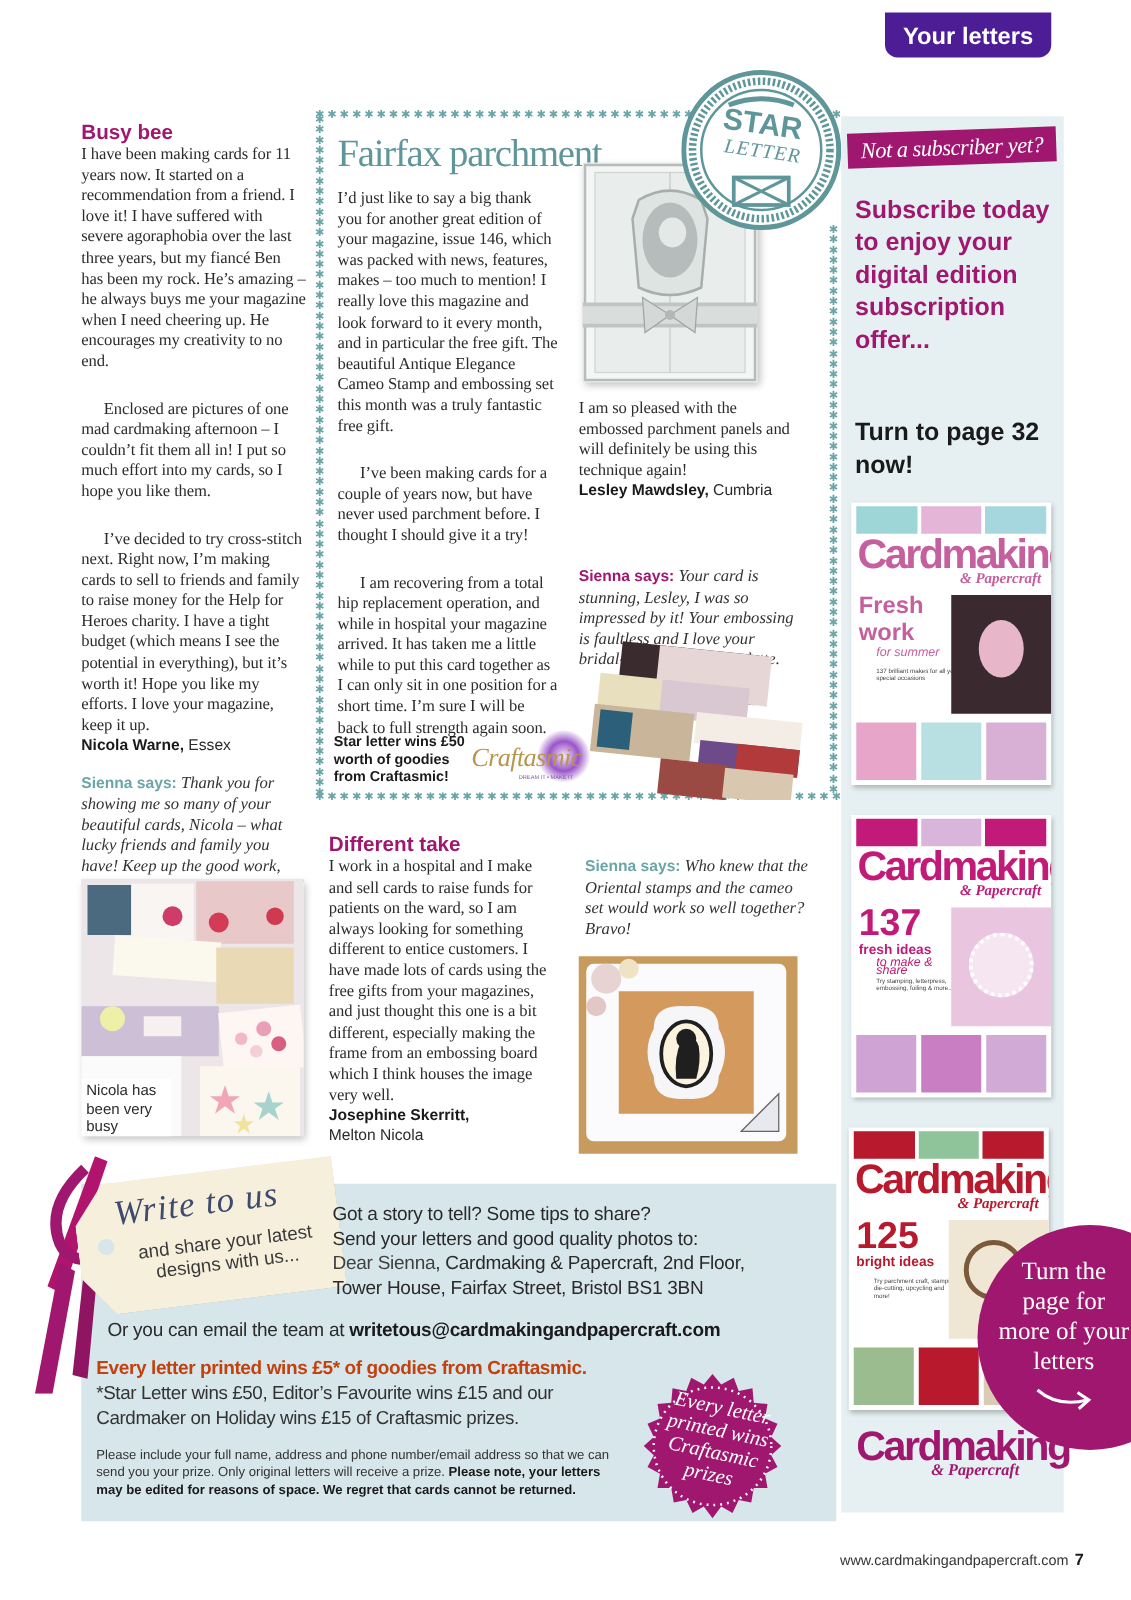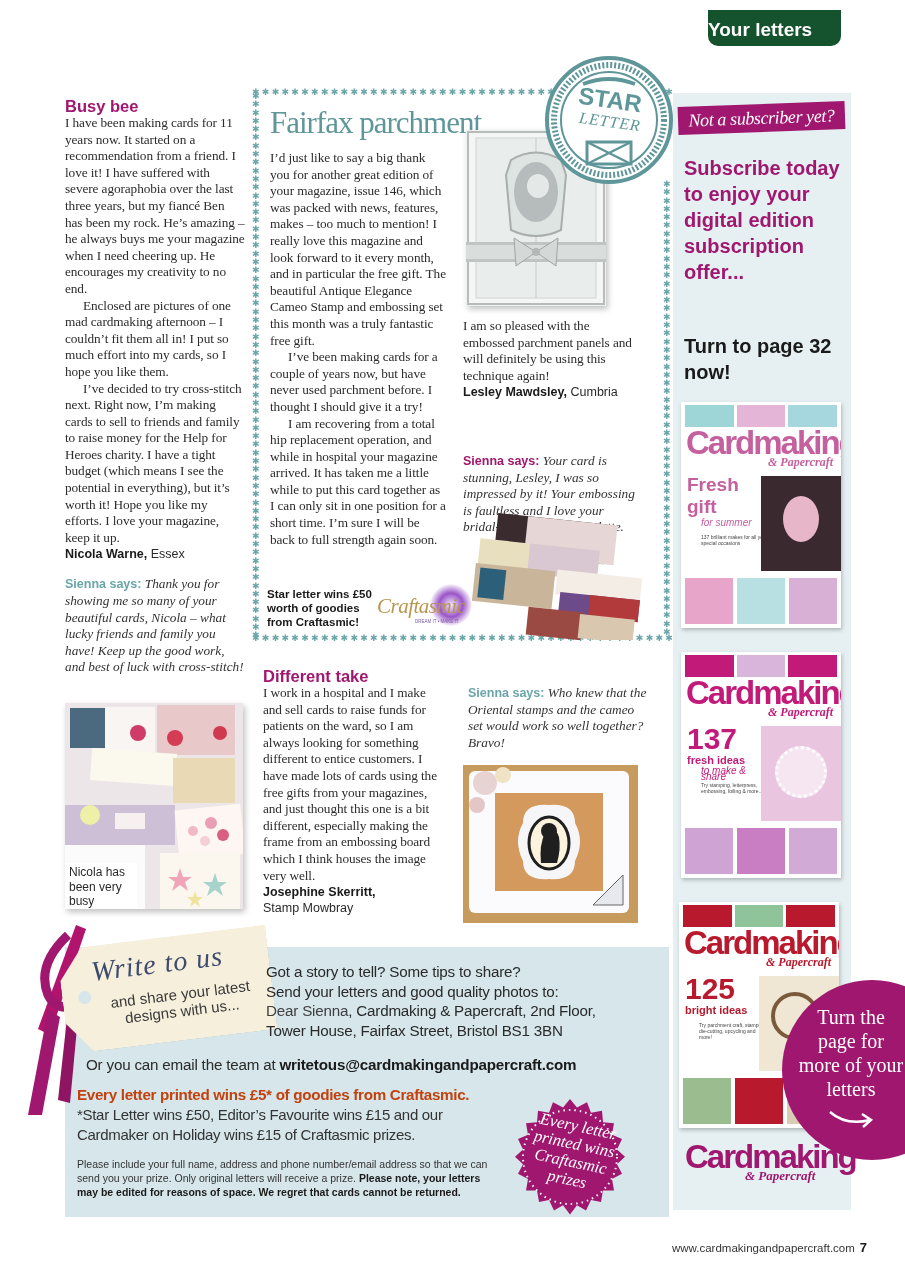--- a/index.html
+++ b/index.html
@@ -6,28 +6,28 @@
   html, body { width: 905px; height: 1280px; background: #ffffff; overflow: hidden; }
   body { position: relative; font-family: "Liberation Serif", serif; color: #2a2a2a; }
 
   .abs { position: absolute; }
   .sans { font-family: "Liberation Sans", sans-serif; }
   .serif { font-family: "Liberation Serif", serif; }
 
   
   #section-tab {
     left: 708px; top: 10px; width: 133px; height: 36px;
-    background: #14532d; border-radius: 0 0 10px 10px;
-    color: #fff; font-weight: bold; font-size: 19px; line-height: 40px;
+    background: #4c1d95; border-radius: 0 0 10px 10px;
+    color: #fff; font-weight: bold; font-size: 19px; text-align: center; line-height: 40px;
   }
 
   
   .body-text { font-size: 13.3px; line-height: 16.6px; color: #2c2c2c; letter-spacing: -0.1px; }
   .body-text p { text-indent: 0; }
-  .body-text p.ind { text-indent: 18px; }
+  .body-text p.ind { text-indent: 18px; margin-top: 21px; }
   .headline-sans { font-family: "Liberation Sans", sans-serif; font-weight: bold; color: #a0176f; font-size: 16.5px; line-height: 18px; }
   .sig { font-family: "Liberation Sans", sans-serif; font-size: 12.5px; line-height: 16px; }
   .sig b { font-weight: bold; color: #1a1a1a; }
   .says { font-style: italic; font-size: 13.3px; line-height: 16.6px; color: #333; }
   .says .lbl { font-family: "Liberation Sans", sans-serif; font-style: normal; font-weight: bold; font-size: 12.5px; }
   .lbl-teal { color: #6aa5a8; }
   .lbl-pink { color: #a0176f; }
   .dot-row { position: absolute; font-family: "DejaVu Sans", sans-serif; color: #6aa5a8; font-size: 9px; letter-spacing: 2.3px; white-space: nowrap; overflow: hidden; line-height: 9px; }
   .dot-col { position: absolute; font-family: "DejaVu Sans", sans-serif; color: #6aa5a8; font-size: 9px; line-height: 8.3px; width: 9px; overflow: hidden; word-break: break-all; }
 
@@ -228,21 +228,21 @@
   </svg>
 </div>
 
 <div class="abs" style="left:263px; top:667px; width:180px;">
   <div class="headline-sans">Different take</div>
   <div class="body-text">
     <p>I work in a hospital and I make and sell cards to raise funds for patients on the ward, so I am always looking for something different to entice customers. I have made lots of cards using the free gifts from your magazines, and just thought this one is a bit different, especially making the frame from an embossing board which I think houses the image very well.</p>
   </div>
   <div class="sig">
     <b>Josephine Skerritt,</b><br>
-    <span>Stamp Mowbray</span>
+    <span>Melton Nicola</span>
   </div>
 </div>
 
 <div class="abs says" style="left:468px; top:685px; width:180px;">
   <span class="lbl lbl-teal">Sienna says:</span>
   <span>Who knew that the Oriental stamps and the cameo set would work so well together? Bravo!</span>
 </div>
 
 <div class="abs" style="left:463px; top:765px; width:175px; height:158px; background:#c79a5e;">
   <svg width="175" height="158">
@@ -267,21 +267,21 @@
 <div class="abs cover" style="left:681px; top:402px; width:160px; height:226px;">
   <div class="cv-top">
     <span style="background:#9ed6d8;"></span>
       <span style="background:#e4b5d6;"></span>
       <span style="background:#a7d7de;"></span>
   </div>
   <div class="cv-logo" style="color:#c5609e;">Cardmaking</div>
   <div class="cv-sub serif" style="color:#c5609e;">&amp; Papercraft</div>
   <div class="cv-big" style="color:#c5609e; font-size:19px;">
     <div>Fresh</div>
-    <div>gift</div>
+    <div>work</div>
   </div>
   <div class="cv-small serif" style="top:118px; font-size:10px; color:#c5609e; font-style:italic;">for summer</div>
   <div class="cv-small" style="top:132px;">137 brilliant makes for all your special occasions</div>
   <div class="cv-img" style="background:#3a2a30;">
     <div style="position:absolute; left:22px; top:20px; width:36px; height:46px; border-radius:50%; background:#e7b6c8;"></div>
   </div>
   <div class="cv-bottom">
     <span style="background:#e7a6c9;"></span>
       <span style="background:#b8e0e2;"></span>
       <span style="background:#d8b0d6;"></span>

